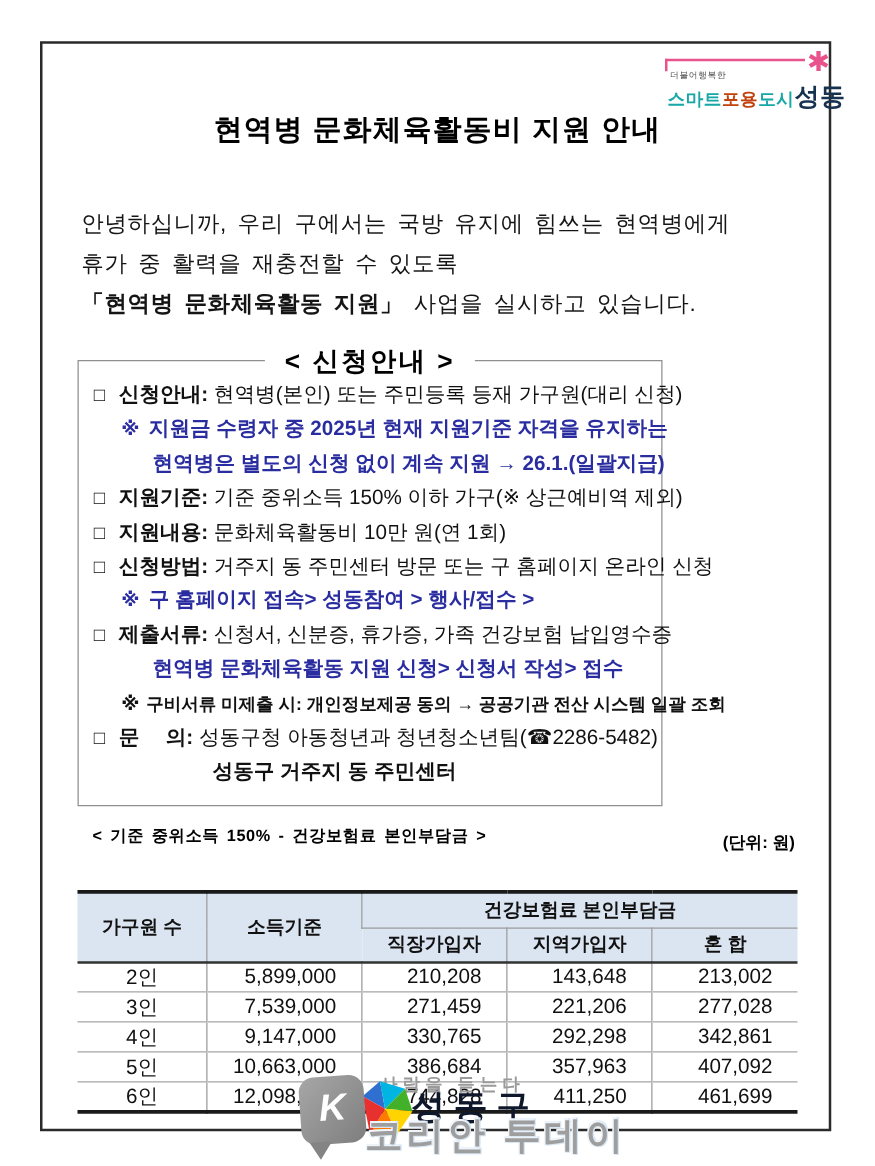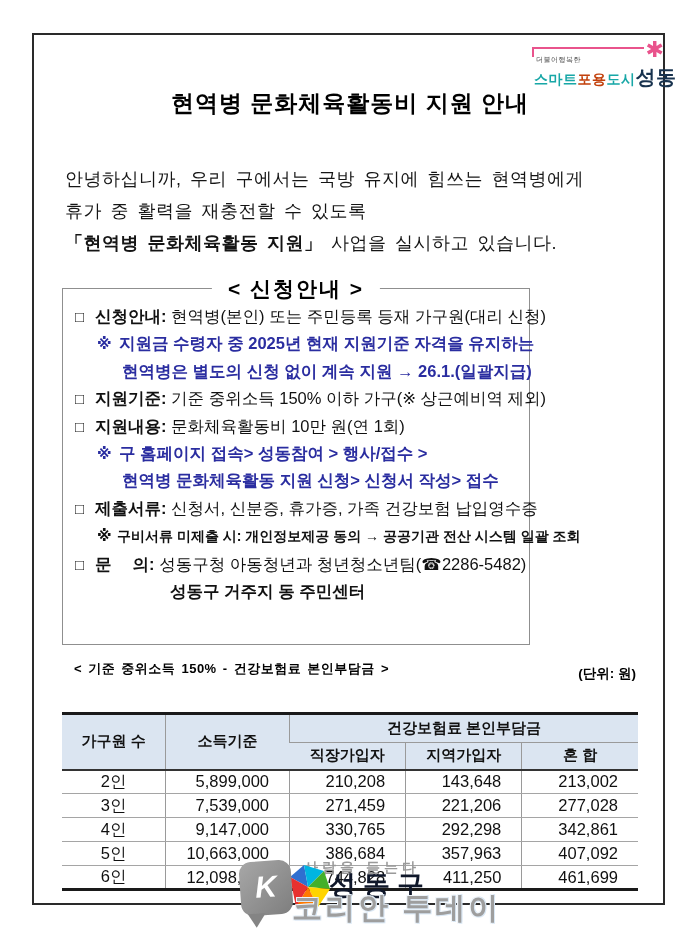--- a/index.html
+++ b/index.html
@@ -92,23 +92,24 @@
   </div>
 
   <div class="notice-box">
     <div class="notice-heading">&lt; 신청안내 &gt;</div>
     <div class="notice-body">
       <div class="nline"><span class="marker">□</span><span class="lbl">신청안내:</span> <span>현역병(본인) 또는 주민등록 등재 가구원(대리 신청)</span></div>
       <div class="nline blue"><span class="marker">※</span><span>지원금 수령자 중 2025년 현재 지원기준 자격을 유지하는</span></div>
       <div class="nline blue cont"><span>현역병은 별도의 신청 없이 계속 지원 → 26.1.(일괄지급)</span></div>
       <div class="nline"><span class="marker">□</span><span class="lbl">지원기준:</span> <span>기준 중위소득 150% 이하 가구(※ 상근예비역 제외)</span></div>
       <div class="nline"><span class="marker">□</span><span class="lbl">지원내용:</span> <span>문화체육활동비 10만 원(연 1회)</span></div>
+      <div class="nline"><span class="marker">□</span><span class="lbl">신청방법:</span> <span>거주지 동 주민센터 방문 또는 구 홈페이지 온라인 신청</span></div>
       <div class="nline blue"><span class="marker">※</span><span>구 홈페이지 접속&gt; 성동참여 &gt; 행사/접수 &gt;</span></div>
+      <div class="nline"><span class="marker">□</span><span class="lbl">제출서류:</span> <span>신청서, 신분증, 휴가증, 가족 건강보험 납입영수증</span></div>
       <div class="nline blue cont"><span>현역병 문화체육활동 지원 신청&gt; 신청서 작성&gt; 접수</span></div>
-      <div class="nline"><span class="marker">□</span><span class="lbl">제출서류:</span> <span>신청서, 신분증, 휴가증, 가족 건강보험 납입영수증</span></div>
       <div class="nline small"><span class="marker">※</span><span>구비서류 미제출 시: 개인정보제공 동의 → 공공기관 전산 시스템 일괄 조회</span></div>
       <div class="nline"><span class="marker">□</span><span class="lbl">문　 의:</span> <span>성동구청 아동청년과 청년청소년팀(☎2286-5482)</span></div>
       <div class="nline indent-deep"><span>성동구 거주지 동 주민센터</span></div>
     </div>
   </div>
 
   <div class="tbl-title-row">
     <div class="tbl-title">&lt; 기준 중위소득 150% - 건강보험료 본인부담금 &gt;</div>
     <div class="tbl-unit">(단위: 원)</div>
   </div>

